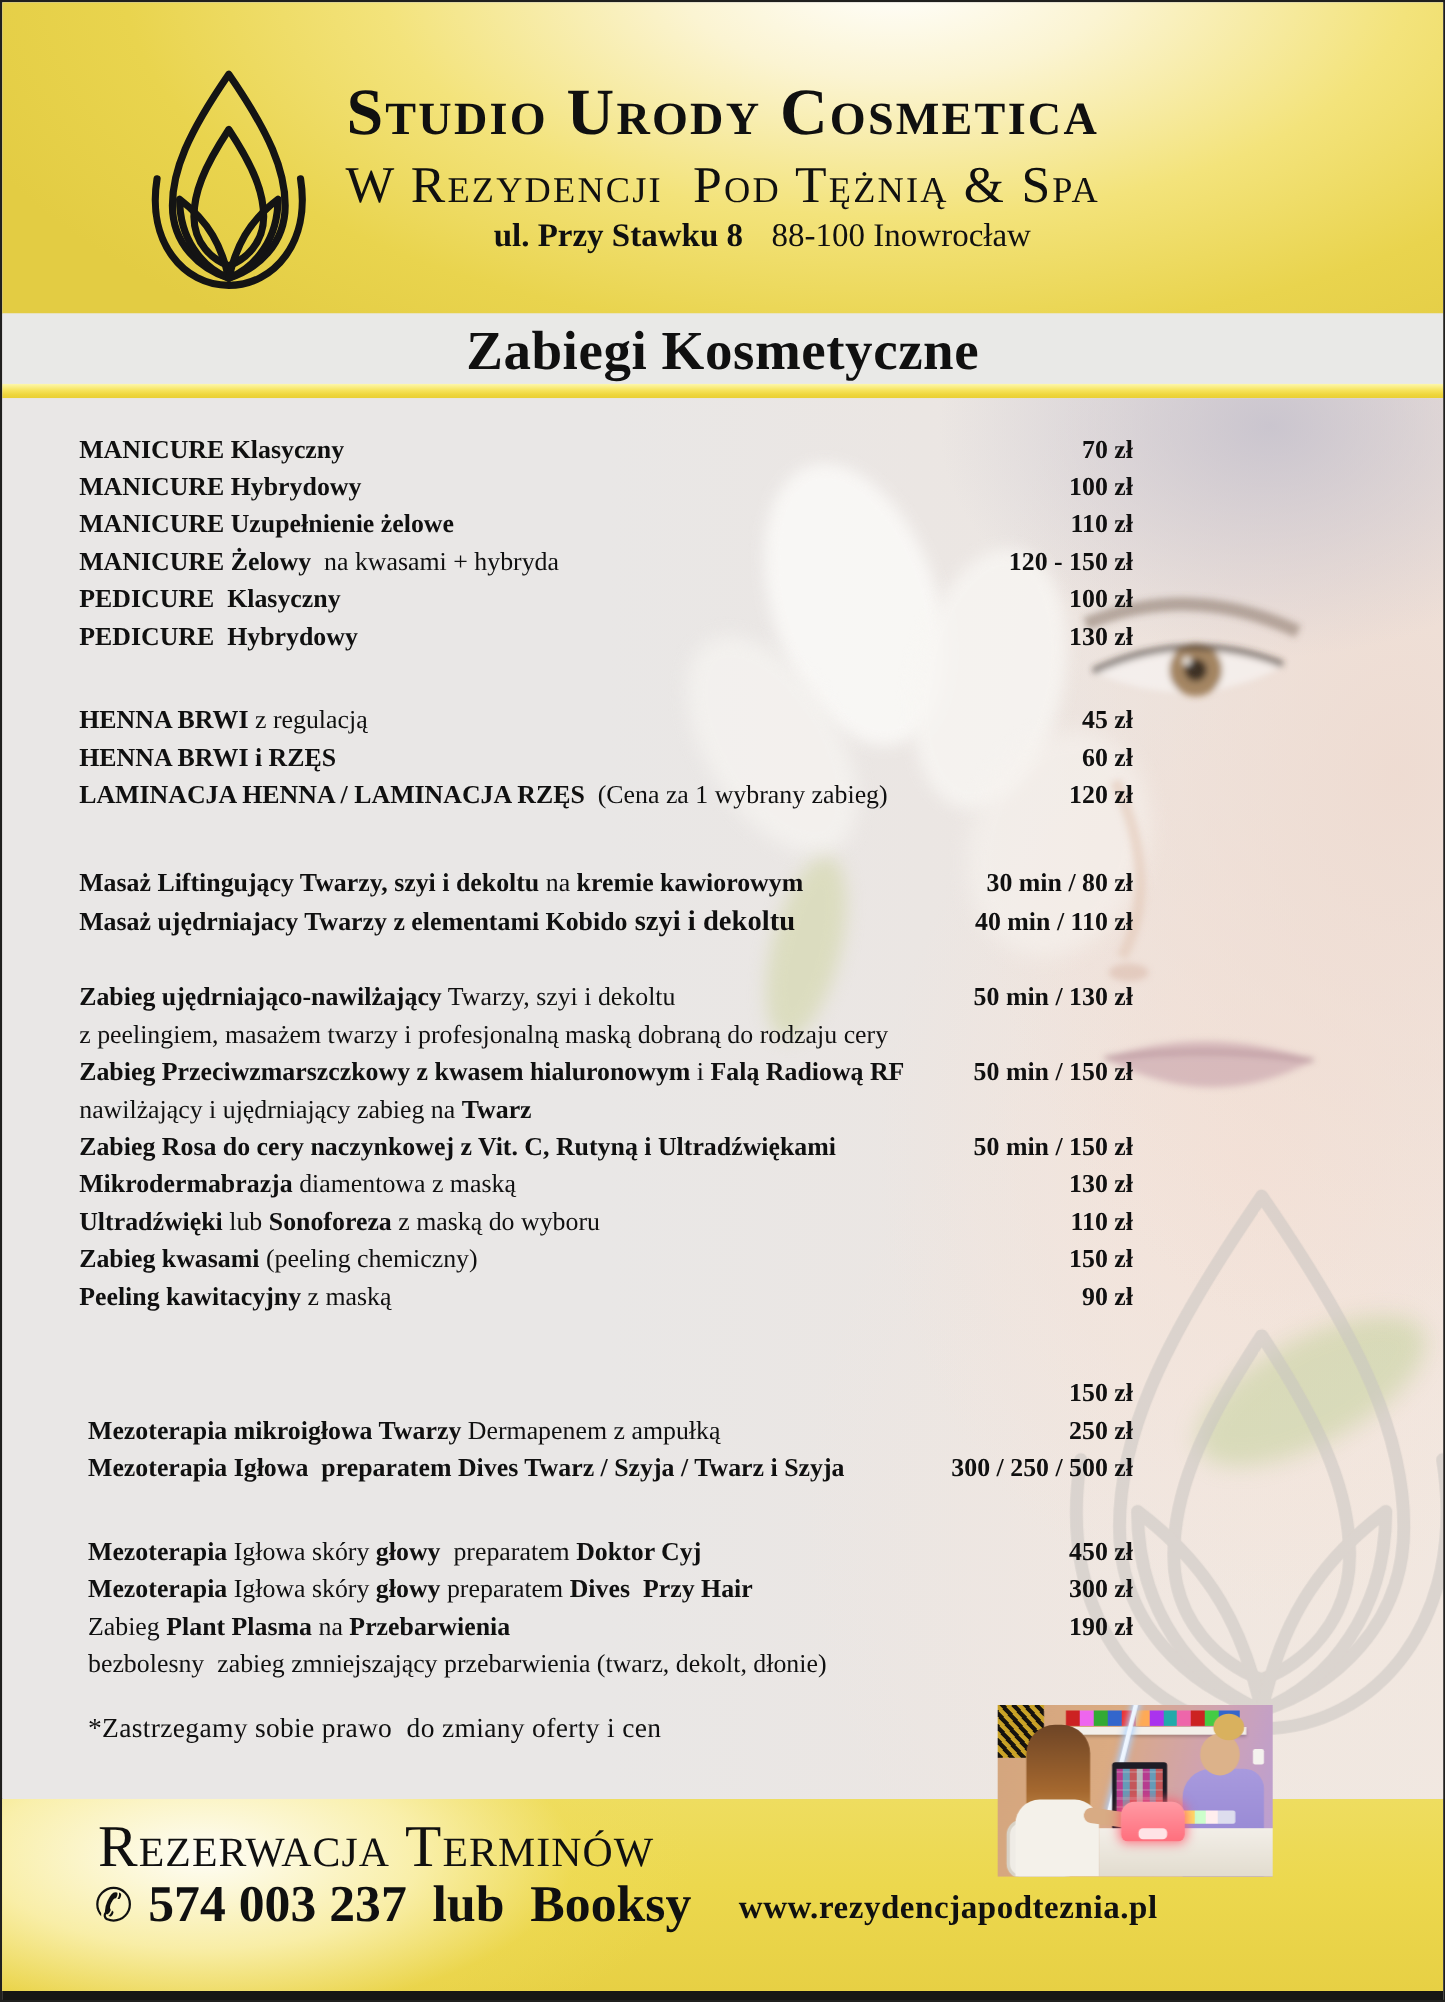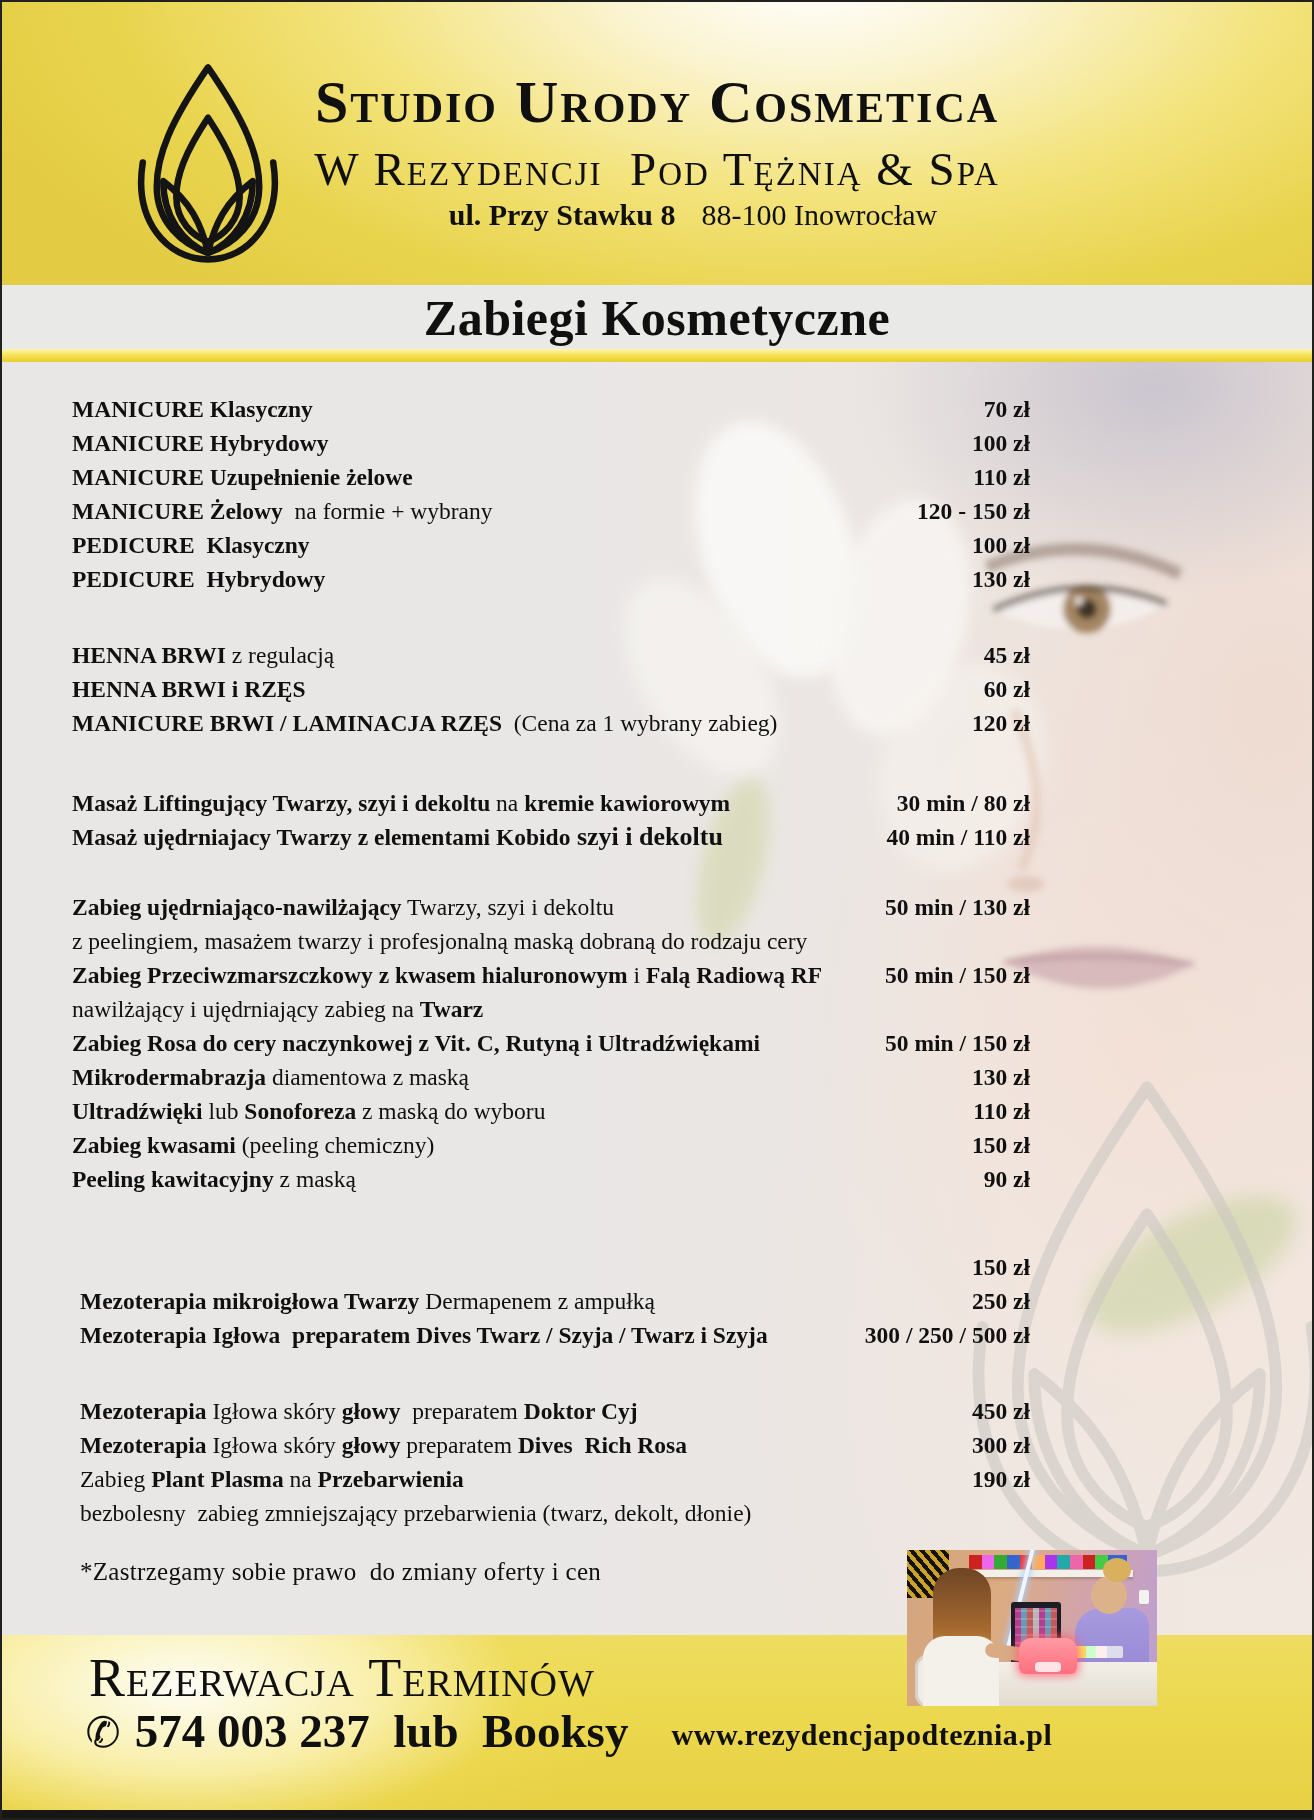--- a/index.html
+++ b/index.html
@@ -196,21 +196,21 @@
           </div>
           <div class="row">
             <div class="label"><span class="b">MANICURE Hybrydowy</span></div>
             <div class="price">100 zł</div>
           </div>
           <div class="row">
             <div class="label"><span class="b">MANICURE Uzupełnienie żelowe</span></div>
             <div class="price">110 zł</div>
           </div>
           <div class="row">
-            <div class="label"><span class="b">MANICURE Żelowy</span><span class="">  na formie + wybrany</span></div>
+            <div class="label"><span class="b">MANICURE Żelowy</span><span class="">  na kwasami + hybryda</span></div>
             <div class="price">120 - 150 zł</div>
           </div>
           <div class="row">
             <div class="label"><span class="b">PEDICURE  Klasyczny</span></div>
             <div class="price">100 zł</div>
           </div>
           <div class="row">
             <div class="label"><span class="b">PEDICURE  Hybrydowy</span></div>
             <div class="price">130 zł</div>
           </div>
@@ -218,21 +218,21 @@
         <div class="group">
           <div class="row">
             <div class="label"><span class="b">HENNA BRWI</span><span class=""> z regulacją</span></div>
             <div class="price">45 zł</div>
           </div>
           <div class="row">
             <div class="label"><span class="b">HENNA BRWI i RZĘS</span></div>
             <div class="price">60 zł</div>
           </div>
           <div class="row">
-            <div class="label"><span class="b">MANICURE BRWI / LAMINACJA RZĘS</span><span class="">  (Cena za 1 wybrany zabieg)</span></div>
+            <div class="label"><span class="b">LAMINACJA HENNA / LAMINACJA RZĘS</span><span class="">  (Cena za 1 wybrany zabieg)</span></div>
             <div class="price">120 zł</div>
           </div>
         </div>
         <div class="group">
           <div class="row">
             <div class="label"><span class="b">Masaż Liftingujący Twarzy, szyi i dekoltu</span><span class=""> na </span><span class="b">kremie kawiorowym</span></div>
             <div class="price">30 min / 80 zł</div>
           </div>
           <div class="row">
             <div class="label"><span class="b">Masaż ujędrniajacy Twarzy z elementami Kobido</span><span class="b small"> szyi i dekoltu</span></div>
@@ -287,21 +287,21 @@
             <div class="label"><span class="b">Mezoterapia Igłowa  preparatem Dives Twarz / Szyja / Twarz i Szyja</span></div>
             <div class="price">300 / 250 / 500 zł</div>
           </div>
         </div>
         <div class="group">
           <div class="row">
             <div class="label"><span class="b">Mezoterapia</span><span class=""> Igłowa skóry </span><span class="b">głowy</span><span class="">  preparatem </span><span class="b">Doktor Cyj</span></div>
             <div class="price">450 zł</div>
           </div>
           <div class="row">
-            <div class="label"><span class="b">Mezoterapia</span><span class=""> Igłowa skóry </span><span class="b">głowy</span><span class=""> preparatem </span><span class="b">Dives  Rich Rosa</span></div>
+            <div class="label"><span class="b">Mezoterapia</span><span class=""> Igłowa skóry </span><span class="b">głowy</span><span class=""> preparatem </span><span class="b">Dives  Przy Hair</span></div>
             <div class="price">300 zł</div>
           </div>
           <div class="row">
             <div class="label"><span class="">Zabieg </span><span class="b">Plant Plasma</span><span class=""> na </span><span class="b">Przebarwienia</span></div>
             <div class="price">190 zł</div>
           </div>
           <div class="row">
             <div class="label"><span class="">bezbolesny  zabieg zmniejszający przebarwienia (twarz, dekolt, dłonie)</span></div>
           </div>
         </div>

